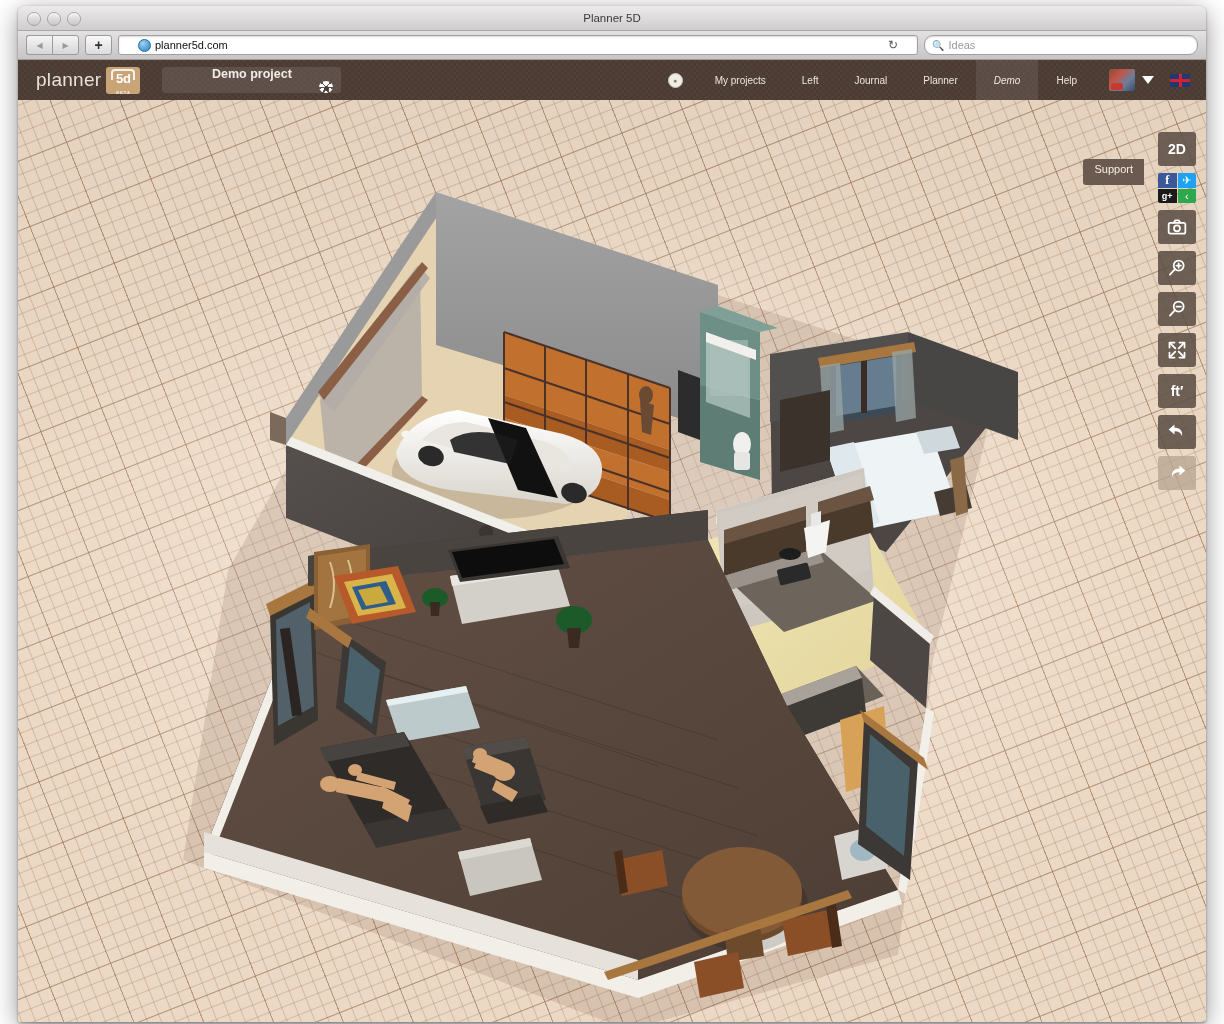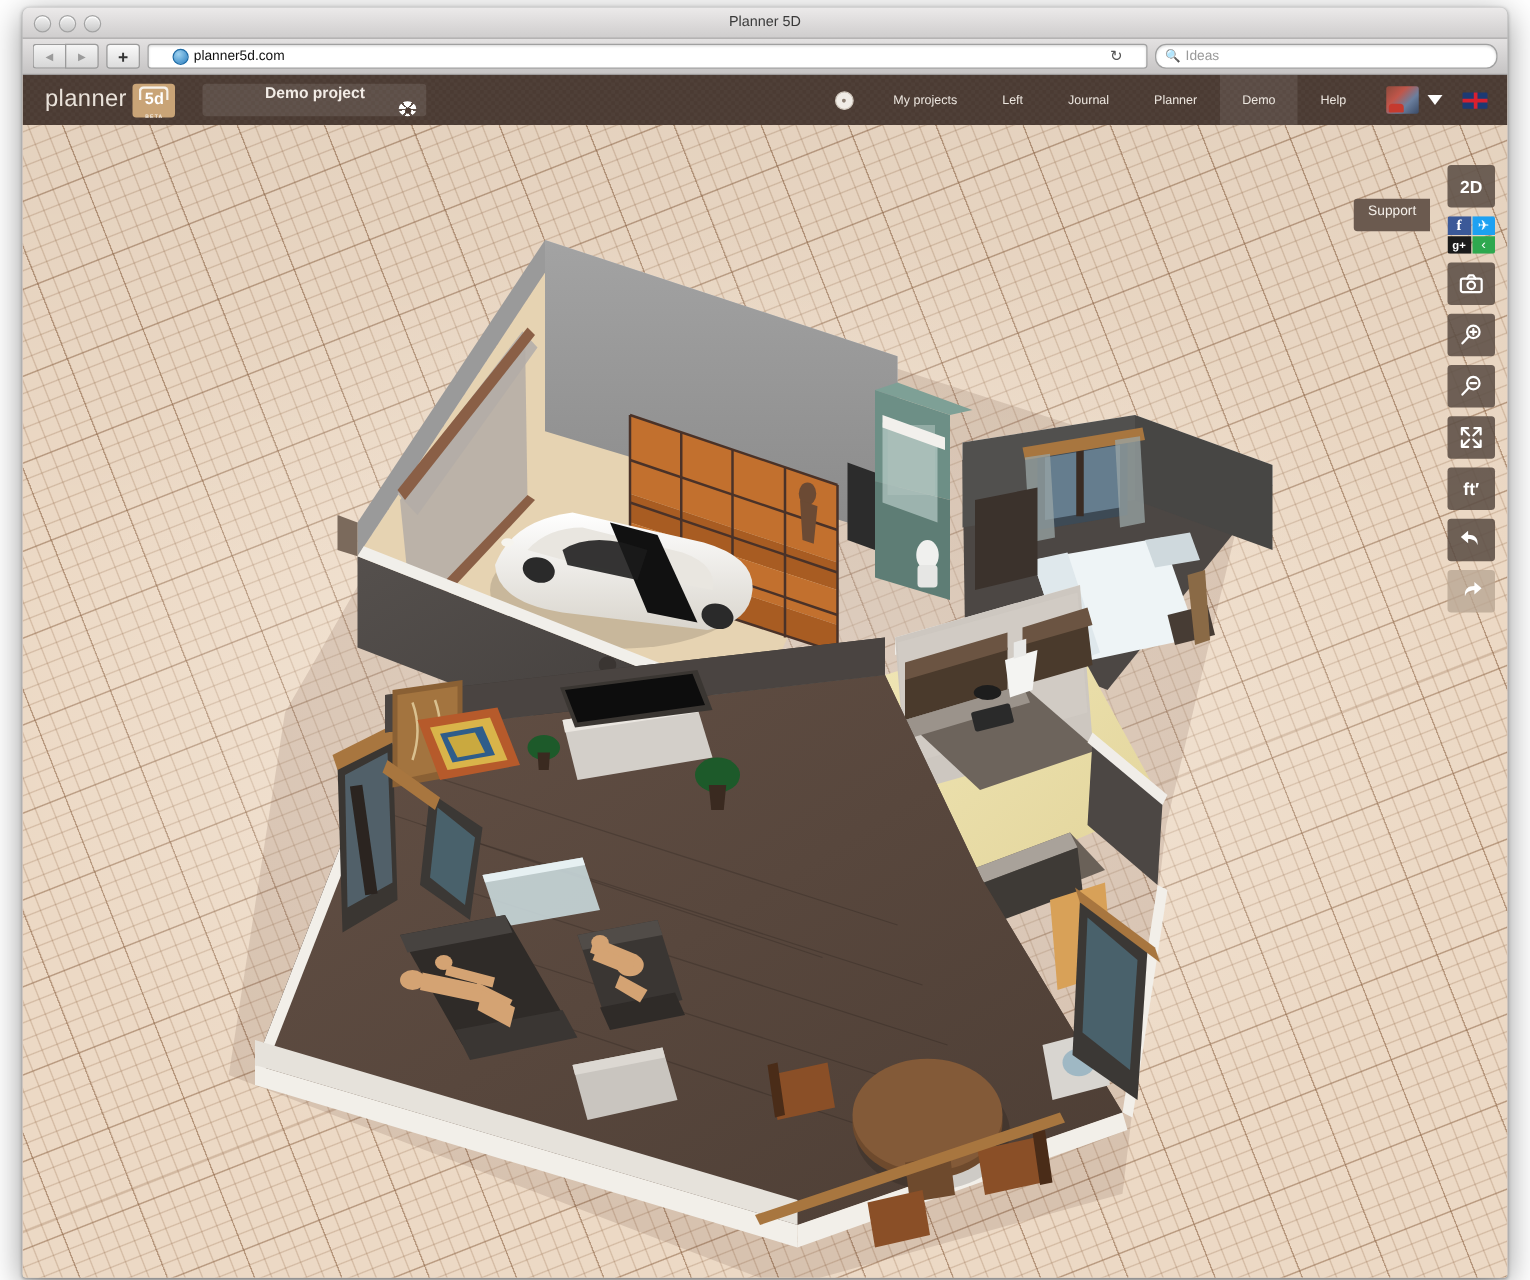--- a/index.html
+++ b/index.html
@@ -120,21 +120,21 @@
   #save-dot{
     width:13px;height:13px;border-radius:50%;background:#f0ece6;
     border:1px solid #cfc6bb;
     display:flex;align-items:center;justify-content:center;
     font-size:7px;color:#8c7f73;
   }
   .nav-item{
     padding:0 18px;height:40px;display:flex;align-items:center;
     font-size:10px;color:#ece6df;
   }
-  .nav-item.active{background:rgba(255,255,255,.085);}
+  .nav-item.active{background:rgba(255,255,255,.085);font-style:italic;}
   #avatar{
     width:26px;height:22px;margin-left:14px;border-radius:2px;
     background:linear-gradient(135deg,#8e4a3c 0%,#c0564a 35%,#6b7f9e 65%,#3a4a66 100%);
     position:relative;overflow:hidden;
   }
   #avatar::after{
     content:"";position:absolute;left:2px;bottom:1px;width:12px;height:7px;
     background:#c53a2e;border-radius:3px 3px 1px 1px;
   }
   #caret{margin-left:7px;width:0;height:0;border-left:6px solid transparent;

